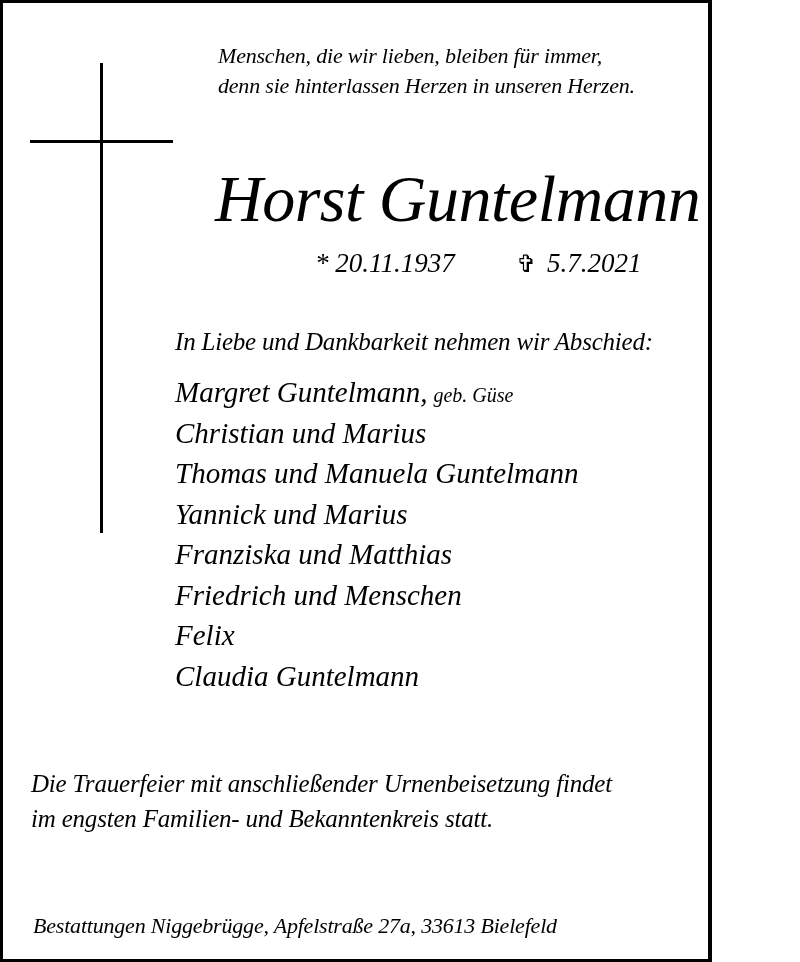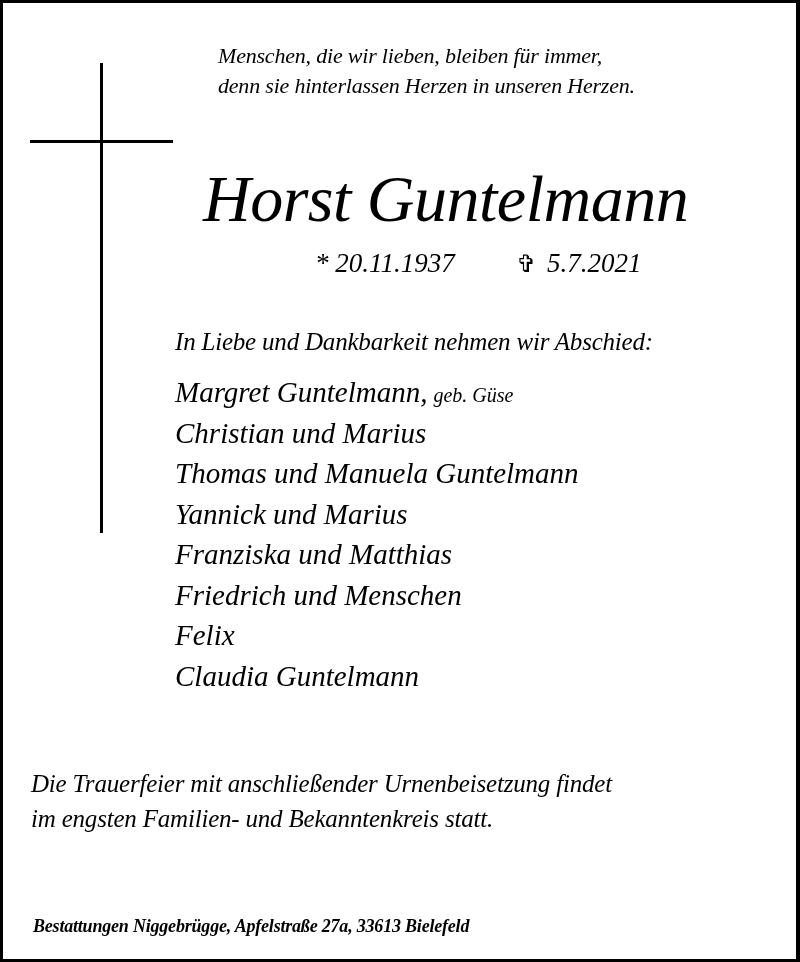--- a/index.html
+++ b/index.html
@@ -1,43 +1,43 @@
 <!DOCTYPE html>
 <html><head>
   <meta charset="utf-8">
   <style>
     html, body { margin: 0; padding: 0; background: #ffffff; }
     body { width: 800px; height: 962px; position: relative; overflow: hidden; }
     .frame {
-      position: absolute; left: 0; top: 0; width: 800px; height: 962px;
+      position: absolute; left: 0; top: 0; width: 712px; height: 962px;
       box-sizing: border-box;
       border-top: 3px solid #000; border-left: 3px solid #000;
       border-right: 4px solid #000; border-bottom: 3px solid #000;
       background: #fff;
     }
     .serif { font-family: "Liberation Serif", "DejaVu Serif", serif; font-style: italic; color: #000; }
     .abs { position: absolute; white-space: nowrap; }
 
     .cross-v { position: absolute; left: 97px; top: 60px; width: 3px; height: 470px; background: #000; }
     .cross-h { position: absolute; left: 27px; top: 137px; width: 143px; height: 3px; background: #000; }
 
     .motto { left: 215px; top: 38px; font-size: 22px; line-height: 30px; letter-spacing: -0.2px; }
-    .name { left: 200px; top: 156px; font-size: 66px; line-height: 80px; letter-spacing: -0.5px; }
+    .name { left: 212px; top: 156px; font-size: 66px; line-height: 80px; letter-spacing: -0.5px; }
     .dates { left: 312px; top: 243px; font-size: 27px; line-height: 34px; }
     .dates .gap { display: inline-block; width: 48px; }
     .dagger { display: inline-block; font-style: normal; font-size: 24px; margin-right: 4px; }
 
     .farewell { left: 172px; top: 322px; font-size: 25px; line-height: 34px; letter-spacing: -0.2px; }
     .mourners { left: 172px; top: 369px; }
     .mourner { font-size: 29px; line-height: 40.5px; height: 40.5px; white-space: nowrap; }
     .mourner .note { font-size: 20px; margin-left: 6px; }
 
     .ceremony { left: 28px; top: 763px; font-size: 25px; line-height: 35px; letter-spacing: -0.2px; }
     .condolence { left: 28px; top: 848px; font-size: 25px; line-height: 35px; letter-spacing: -0.2px; }
-    .undertaker { left: 30px; top: 911px; font-size: 18px; line-height: 24px; letter-spacing: -0.2px; font-weight: bold; }
+    .undertaker { left: 30px; top: 911px; font-size: 22px; line-height: 24px; letter-spacing: -0.2px; }
   </style>
 </head>
 <body>
 
 <div class="frame">
 
   <div class="cross-v"></div>
   <div class="cross-h"></div>
 
   <div class="abs serif motto">

